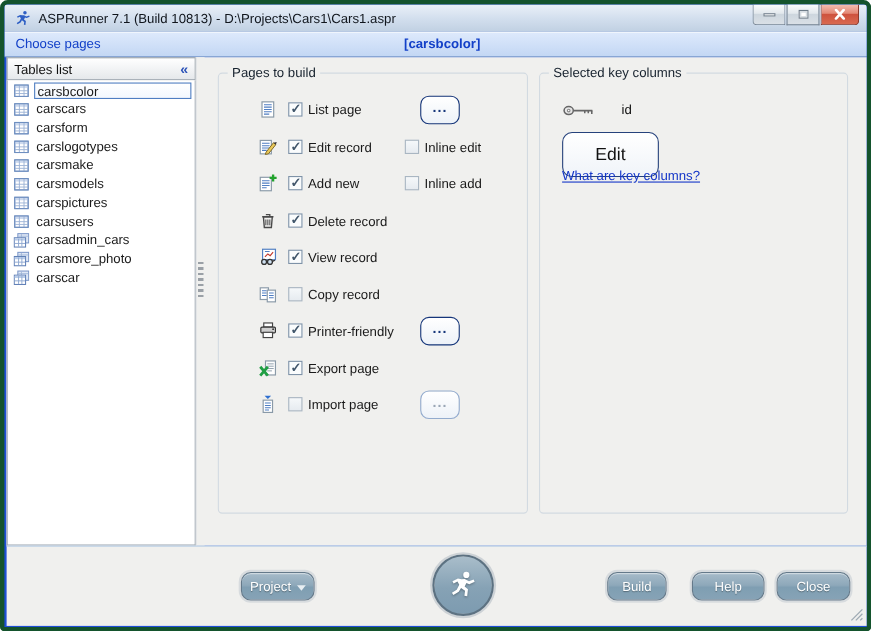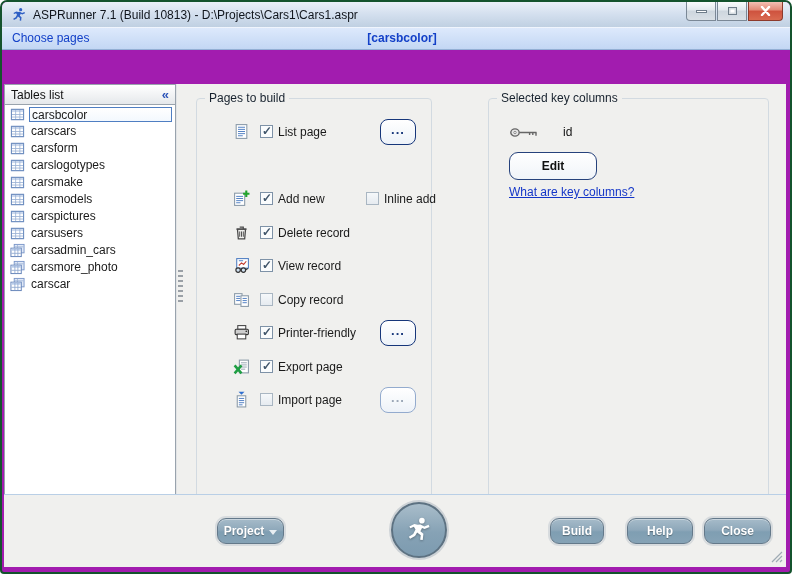--- a/index.html
+++ b/index.html
@@ -1,36 +1,36 @@
 <!DOCTYPE html>
 <html><head>
 <meta charset="utf-8">
 <style>
   html,body{margin:0;padding:0;background:#ffffff;font-family:"Liberation Sans",sans-serif;font-size:12px;color:#1a1a1a;}
   *{box-sizing:border-box;}
-  .window{position:relative;width:792px;height:574px;border:2px solid #14532d;border-radius:7px 7px 4px 4px;background:#a21caf;overflow:hidden;}
+  .window{position:relative;width:792px;height:574px;border:4px solid #14532d;border-radius:7px 7px 4px 4px;background:#1d4ed8;overflow:hidden;}
 
   
   .titlebar{position:absolute;top:0;left:0;right:0;height:25px;background:linear-gradient(#eaf0f8,#d3dfee 50%,#c0d0e2);display:flex;align-items:center;padding:0 9px;gap:6px;}
   .titlebar .apptitle{color:#10151c;white-space:nowrap;}
   .controls{position:absolute;top:0;right:7px;display:flex;gap:1px;z-index:5;}
   .winbtn{height:19px;border:1px solid #7b8896;border-top:none;display:flex;align-items:center;justify-content:center;padding:0;cursor:default;}
   .winbtn.minb{width:30px;border-radius:0 0 0 4px;background:linear-gradient(#fbfcfd,#e2e8ed 45%,#cdd6de 50%,#dae0e6);}
   .winbtn.resb{width:30px;background:linear-gradient(#fbfcfd,#e2e8ed 45%,#cdd6de 50%,#dae0e6);}
   .winbtn.clob{width:35px;border-radius:0 0 4px 0;border-color:#8d3a2c;background:linear-gradient(#f4c0b4,#e38875 45%,#ce523e 50%,#d96a50);}
   .glyph-min{display:block;width:11px;height:3px;background:#fff;border:1px solid #6f7d8a;}
   .glyph-res{display:block;width:9px;height:8px;border:1px solid #6f7d8a;background:#fff;box-shadow:inset 0 0 0 1.5px #d7dde2;}
 
   
   .menustrip{position:absolute;top:25px;left:0;right:0;height:23px;background:linear-gradient(#dde9fc,#c3d7f4);border-top:1px solid #f0f5fd;border-bottom:1px solid #93afd4;}
   .menustrip .choose{position:absolute;left:10px;top:3px;color:#1340c8;cursor:pointer;}
   .menustrip .curtable{position:absolute;left:12px;right:0;top:3px;text-align:center;color:#1340c8;font-weight:bold;}
 
   
-  .content{position:absolute;top:48px;left:2px;width:782px;height:444px;background:#f0f0ee;display:flex;margin-top:34px;}
+  .content{position:absolute;top:48px;left:2px;width:782px;height:444px;background:#f0f0ee;display:flex;}
 
   
   .sidebar{width:172px;display:flex;flex-direction:column;}
   .sb-header{height:21px;background:linear-gradient(#ffffff,#e5e8eb);border:1px solid #99a3ad;display:flex;align-items:center;justify-content:space-between;padding:0 6px;flex:0 0 auto;}
   .sb-header .hdr-label{color:#111;}
   .sb-header .collapse{color:#2a52b8;font-weight:bold;cursor:pointer;font-size:13px;line-height:1;}
   .sb-list{flex:1;background:#fff;border:1px solid #99a3ad;border-top:none;padding-top:1px;overflow:hidden;}
   .titem{height:17px;display:flex;align-items:center;padding-left:4px;gap:4px;cursor:pointer;}
   .titem .ticon{flex:0 0 16px;height:16px;display:flex;align-items:center;justify-content:center;}
   .titem .tlabel{padding:0 2px;height:15px;line-height:15px;white-space:nowrap;}
@@ -38,47 +38,47 @@
 
   
   .splitter{width:8px;position:relative;background:#f0f0ee;border-left:1px solid #e2e4e6;cursor:col-resize;}
   .splitter .grip{position:absolute;left:1px;top:42%;width:5px;height:32px;background:repeating-linear-gradient(180deg,#9aa0a6 0 2px,transparent 2px 5px);}
 
   
   .main{flex:1;position:relative;}
   .group{position:absolute;border:1px solid #d2dae1;border-radius:4px;}
   .glabel{position:absolute;top:-8px;left:8px;background:#f0f0ee;padding:0 4px;color:#17222e;}
 
-  #pages-group{left:12px;top:14px;width:236px;height:401px;}
+  #pages-group{left:12px;top:14px;width:282px;height:401px;}
   #key-group{left:304px;top:14px;width:281px;height:401px;}
 
   .prow{position:absolute;left:0;height:26px;width:100%;}
   .prow .ico{position:absolute;left:36px;top:4px;width:18px;height:18px;}
   .prow .cb{position:absolute;left:63px;top:6px;}
   .prow .clabel{position:absolute;left:81px;top:6px;white-space:nowrap;cursor:default;}
   .prow .cb2{position:absolute;left:169px;top:6px;}
   .prow .clabel2{position:absolute;left:187px;top:6px;white-space:nowrap;}
   .prow .morebtn{position:absolute;left:183px;top:0;}
 
   .cb{width:13px;height:13px;border:1px solid #a9b6c2;background:linear-gradient(#f5f8fa,#e6ebf0);display:inline-block;position:relative;cursor:pointer;}
   .cb.checked{border-color:#7e92a7;background:#fafcfd;}
   .cb.checked::after{content:"\2713";position:absolute;left:1px;top:-2px;font-size:12px;font-weight:bold;color:#41566b;}
 
   .morebtn{width:36px;height:26px;border:1px solid #16367a;border-radius:8px;background:linear-gradient(#ffffff,#edf2f8);color:#16367a;font-weight:bold;font-size:13px;letter-spacing:1px;display:flex;align-items:flex-start;justify-content:center;line-height:12px;padding-top:4px;cursor:pointer;}
   .morebtn.disabled{border-color:#93abce;color:#9aa6b6;}
 
   
   .keyrow{position:absolute;left:20px;top:26px;display:flex;align-items:center;gap:24px;}
   .keyrow .kfield{color:#111;}
-  .editbtn{position:absolute;left:20px;top:53px;width:88px;height:28px;border:1px solid #26427c;border-radius:9px;background:linear-gradient(#ffffff,#f0f4f9);color:#111;display:flex;align-items:center;justify-content:center;font-size:12px;cursor:pointer;font-weight:bold;}
+  .editbtn{position:absolute;left:20px;top:53px;width:88px;height:41px;border:1px solid #26427c;border-radius:9px;background:linear-gradient(#ffffff,#f0f4f9);color:#111;display:flex;align-items:center;justify-content:center;font-size:16px;cursor:pointer;}
   .keylink{position:absolute;left:20px;top:86px;color:#1436c8;text-decoration:underline;cursor:pointer;white-space:nowrap;}
 
   
   .toolbar{position:absolute;top:492px;left:2px;width:782px;height:73px;background:#f0f0ee;border-top:1px solid #b9cfe6;}
-  .sbtn{position:absolute;border:1px solid #64798a;border-radius:9px;background:linear-gradient(#a6bbc9,#8ea8ba 46%,#7f9eb2 54%,#86a3b6);color:#fff;font-weight:bold;font-size:12px;text-shadow:0 1px 1px rgba(0,0,0,.35);box-shadow:0 0 0 2px #d7dbde,inset 0 1px 0 rgba(255,255,255,.4);display:flex;align-items:center;justify-content:center;cursor:pointer;}
+  .sbtn{position:absolute;border:1px solid #64798a;border-radius:9px;background:linear-gradient(#a6bbc9,#8ea8ba 46%,#7f9eb2 54%,#86a3b6);color:#fff;font-weight:normal;font-size:12px;text-shadow:0 1px 1px rgba(0,0,0,.35);box-shadow:0 0 0 2px #d7dbde,inset 0 1px 0 rgba(255,255,255,.4);display:flex;align-items:center;justify-content:center;cursor:pointer;}
   #btn-project{left:213px;top:23px;width:67px;height:26px;gap:5px;}
   .drop-arrow{width:0;height:0;border-left:4px solid transparent;border-right:4px solid transparent;border-top:5px solid #e8eef2;margin-top:2px;}
   #pill{left:298px;top:22px;width:232px;height:27px;border-radius:14px;}
   #pill .backlbl{position:absolute;left:0;width:44%;text-align:center;}
   #pill .nextlbl{position:absolute;right:0;width:44%;text-align:center;}
   #runner-circle{left:387px;top:7px;width:56px;height:56px;border-radius:50%;border:2px solid #5d7282;box-shadow:0 0 0 2px #cdd2d6;z-index:3;background:linear-gradient(#a9bdca,#86a2b5 55%,#7d9bb0);}
   #btn-build{left:546px;top:23px;width:54px;height:26px;}
   #btn-help{left:623px;top:23px;width:66px;height:26px;}
   #btn-close{left:700px;top:23px;width:67px;height:26px;}
   .resize-grip{position:absolute;right:3px;bottom:4px;}
@@ -248,20 +248,34 @@
             <svg width="17" height="17" viewBox="0 0 16 16">
                 <rect x="3" y="1.5" width="10" height="13" fill="#fff" stroke="#8a9aa8"></rect>
                 <path d="M4.7 4h6.6M4.7 6h6.6M4.7 8h6.6M4.7 10h6.6M4.7 12h4.5" stroke="#4f7ec2" stroke-width="0.9"></path>
               </svg>
           </span>
           <span class="cb checked"></span>
           <span class="clabel">List page</span>
           <button class="morebtn">...</button>
         </div>
 
+        <div class="prow" style="top:54px">
+          <span class="ico">
+            <svg width="17" height="17" viewBox="0 0 16 16">
+                <rect x="1.5" y="2.5" width="9.5" height="11.5" fill="#fff" stroke="#8a9aa8"></rect>
+                <path d="M3 5h6.5M3 7h6.5M3 9h6.5M3 11h4" stroke="#4f7ec2" stroke-width="0.9"></path>
+                <path d="M6.5 12.5 L12.8 4.5 L14.8 6.1 L8.5 14 L5.8 14.5 Z" fill="#e8c85a" stroke="#7a6420" stroke-width="0.8"></path>
+                <path d="M12.8 4.5 L14.8 6.1 L15.6 3.8 Z" fill="#333"></path>
+              </svg>
+          </span>
+          <span class="cb checked"></span>
+          <span class="clabel">Edit record</span>
+          <span class="cb cb2"></span>
+          <span class="clabel2">Inline edit</span>
+        </div>
 
         <div class="prow" style="top:87px">
           <span class="ico">
             <svg width="17" height="17" viewBox="0 0 16 16">
                 <rect x="1.5" y="3" width="9.5" height="11.5" fill="#fff" stroke="#8a9aa8"></rect>
                 <path d="M3 6h6.5M3 8h6.5M3 10h6.5M3 12h4" stroke="#4f7ec2" stroke-width="0.9"></path>
                 <path d="M9.5 3.5h6M12.5 0.5v6" stroke="#22a32c" stroke-width="2"></path>
               </svg>
           </span>
           <span class="cb checked"></span>

